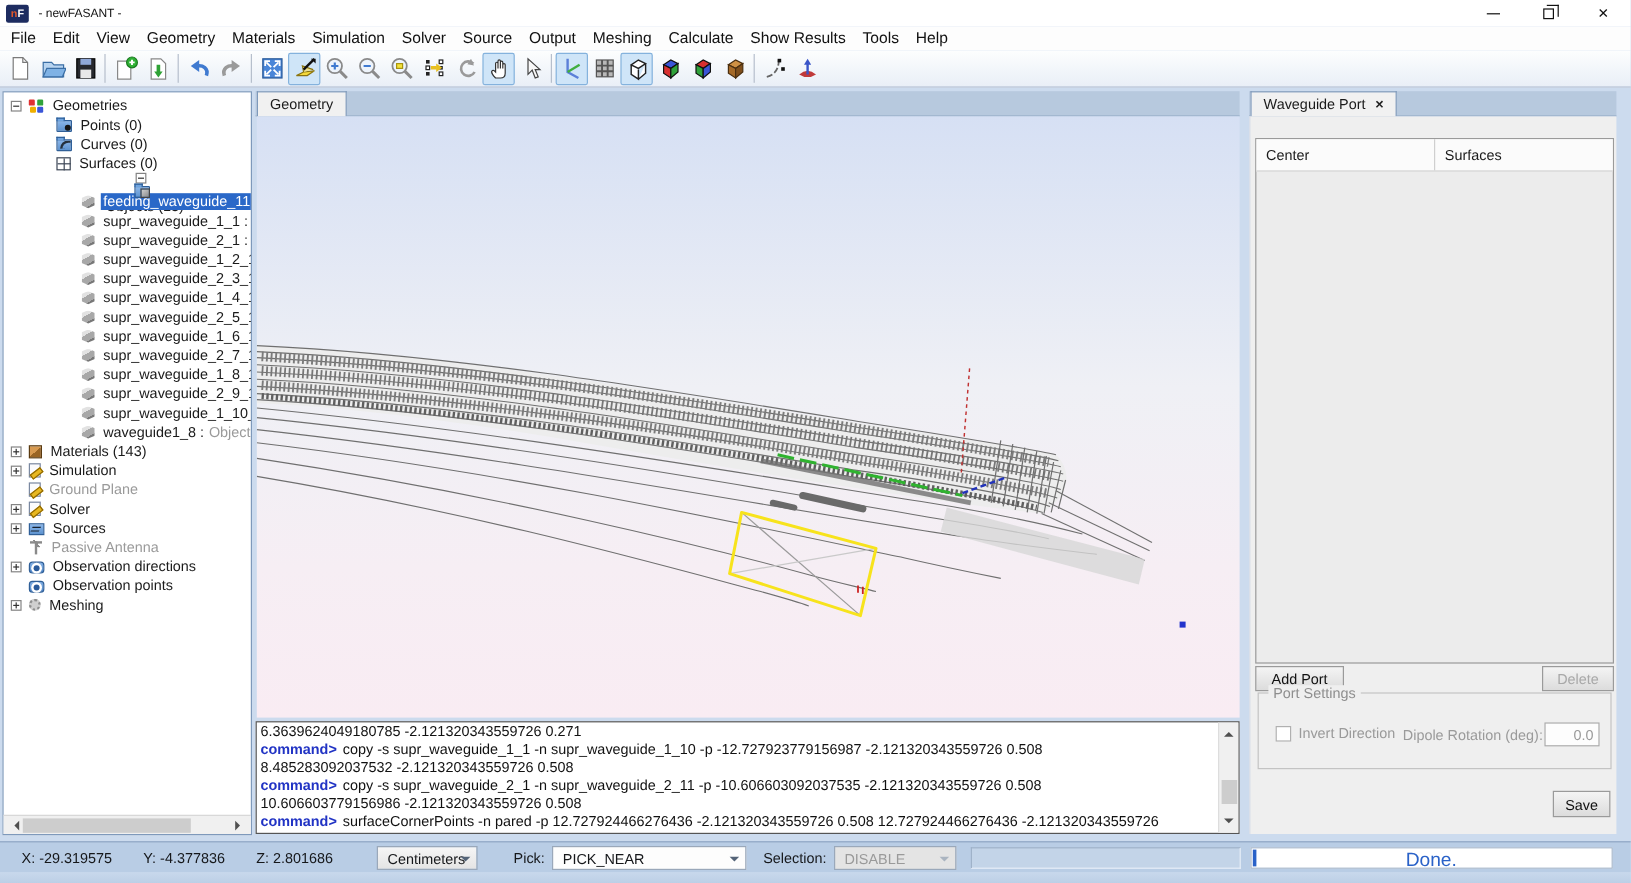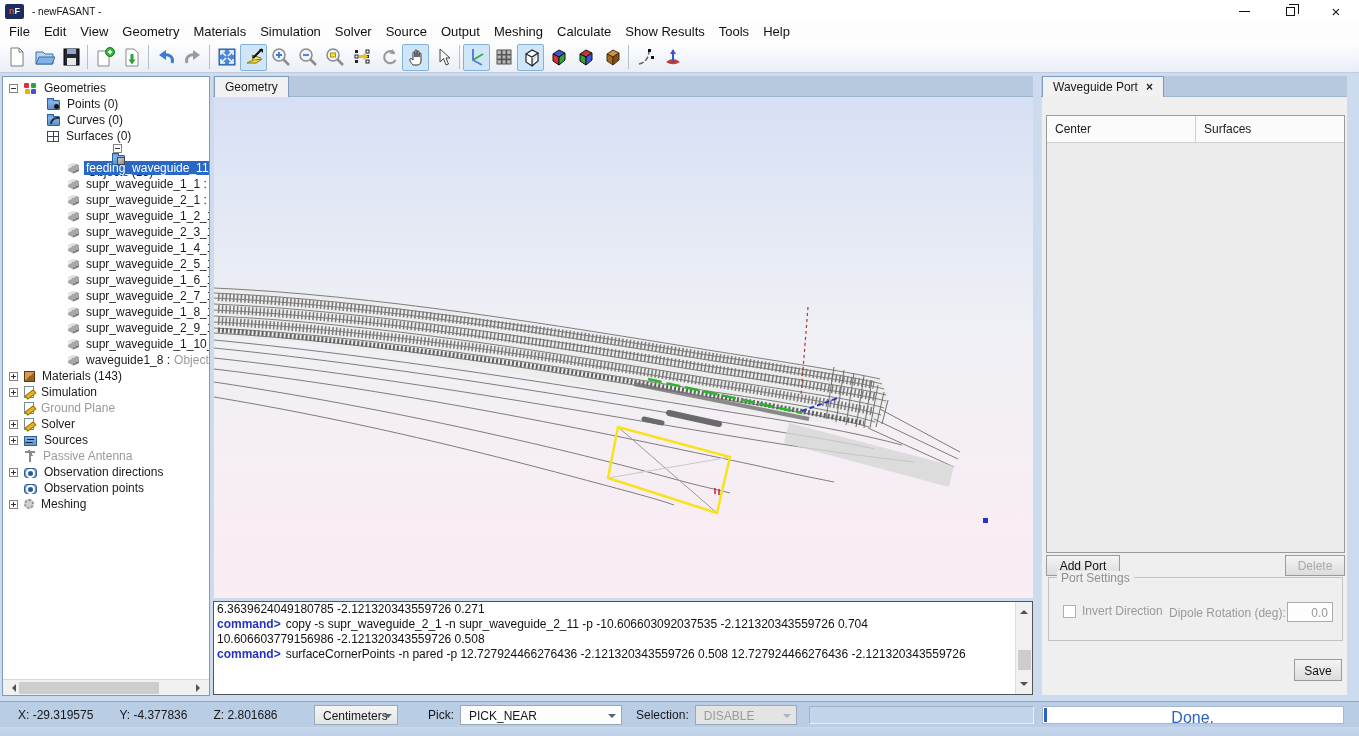--- a/index.html
+++ b/index.html
@@ -572,21 +572,23 @@
         <polygon points="404,330 516,360 503,416 394,381" fill="none" stroke="#f7e31c" stroke-width="2.5" stroke-linejoin="round"></polygon>
         <path d="M501,391 L501,397 M505,392 L505,398" stroke="#cc2222" stroke-width="1.5"></path>
       </g>
       <rect x="769" y="421" width="5" height="5" fill="#2233cc"></rect>
     </svg>
   </div>
 
   <div id="console">
     <div id="consoletext">
       <div class="cline"><span class="cmd"></span><span>6.3639624049180785 -2.121320343559726 0.271</span></div>
-      <div class="cline"><span class="cmd">command&gt;</span><span>copy -s supr_waveguide_2_1 -n supr_waveguide_2_11 -p -10.606603092037535 -2.121320343559726 0.704</span></div>
+      <div class="cline"><span class="cmd">command&gt;</span><span>copy -s supr_waveguide_1_1 -n supr_waveguide_1_10 -p -12.727923779156987 -2.121320343559726 0.508</span></div>
+      <div class="cline"><span class="cmd"></span><span>8.485283092037532 -2.121320343559726 0.508</span></div>
+      <div class="cline"><span class="cmd">command&gt;</span><span>copy -s supr_waveguide_2_1 -n supr_waveguide_2_11 -p -10.606603092037535 -2.121320343559726 0.508</span></div>
       <div class="cline"><span class="cmd"></span><span>10.606603779156986 -2.121320343559726 0.508</span></div>
       <div class="cline"><span class="cmd">command&gt;</span><span>surfaceCornerPoints -n  pared -p 12.727924466276436 -2.121320343559726 0.508 12.727924466276436 -2.121320343559726</span></div>
     </div>
     <div id="convscroll">
       <div class="varr varr-up"></div>
       <div id="convthumb"></div>
       <div class="varr varr-down"></div>
     </div>
   </div>
 

